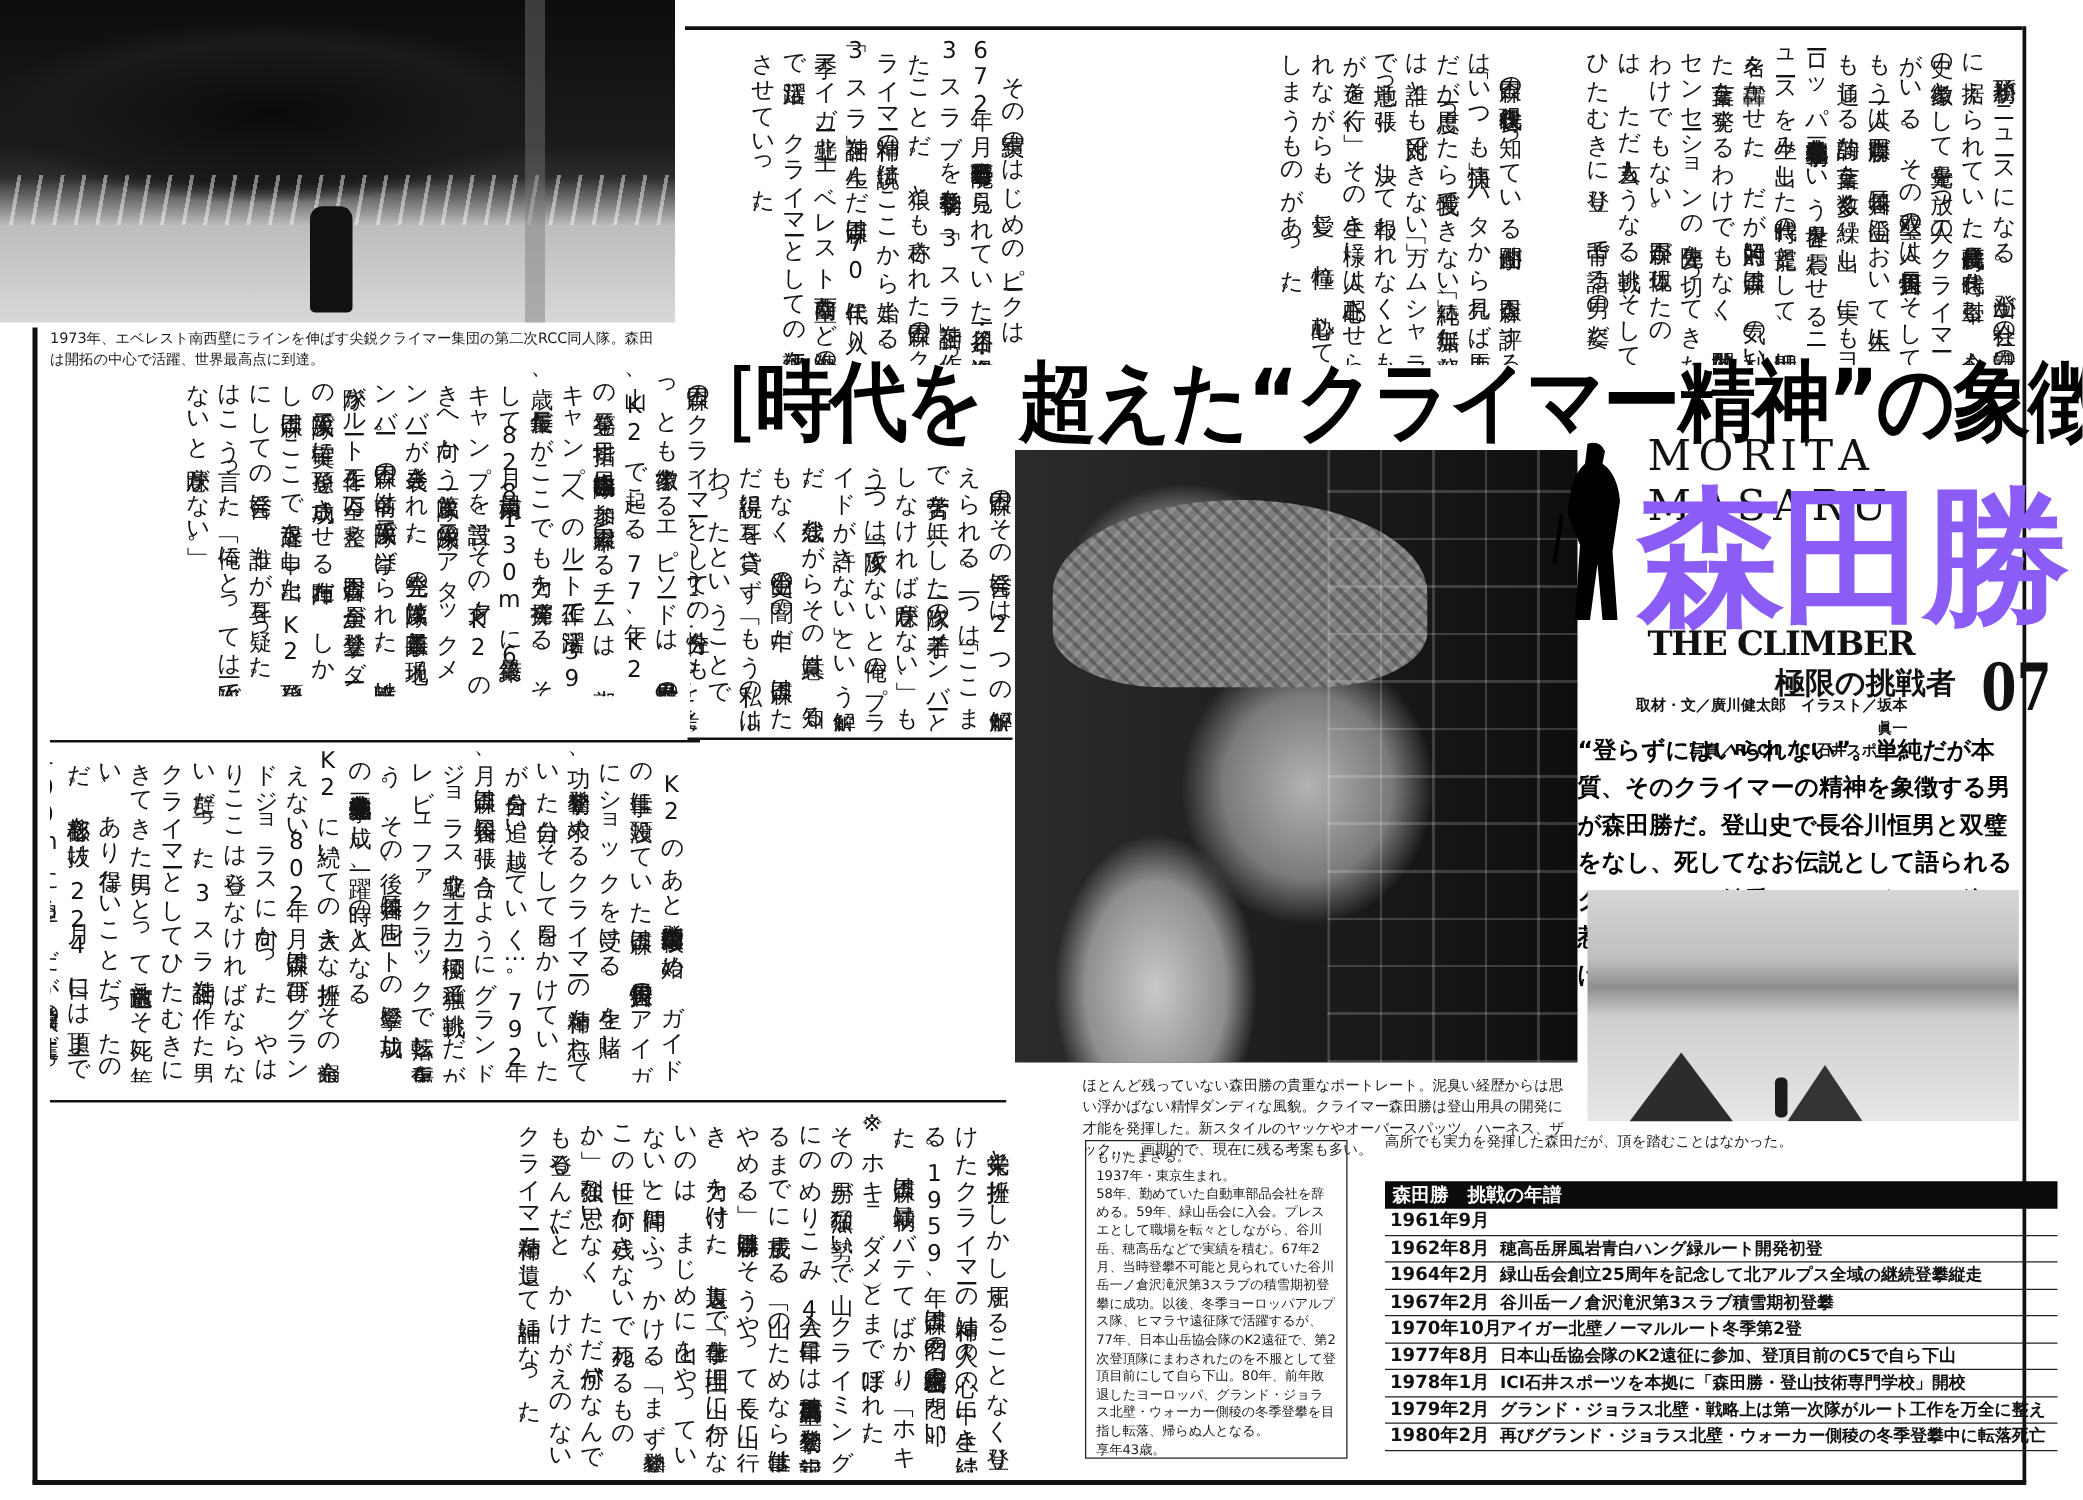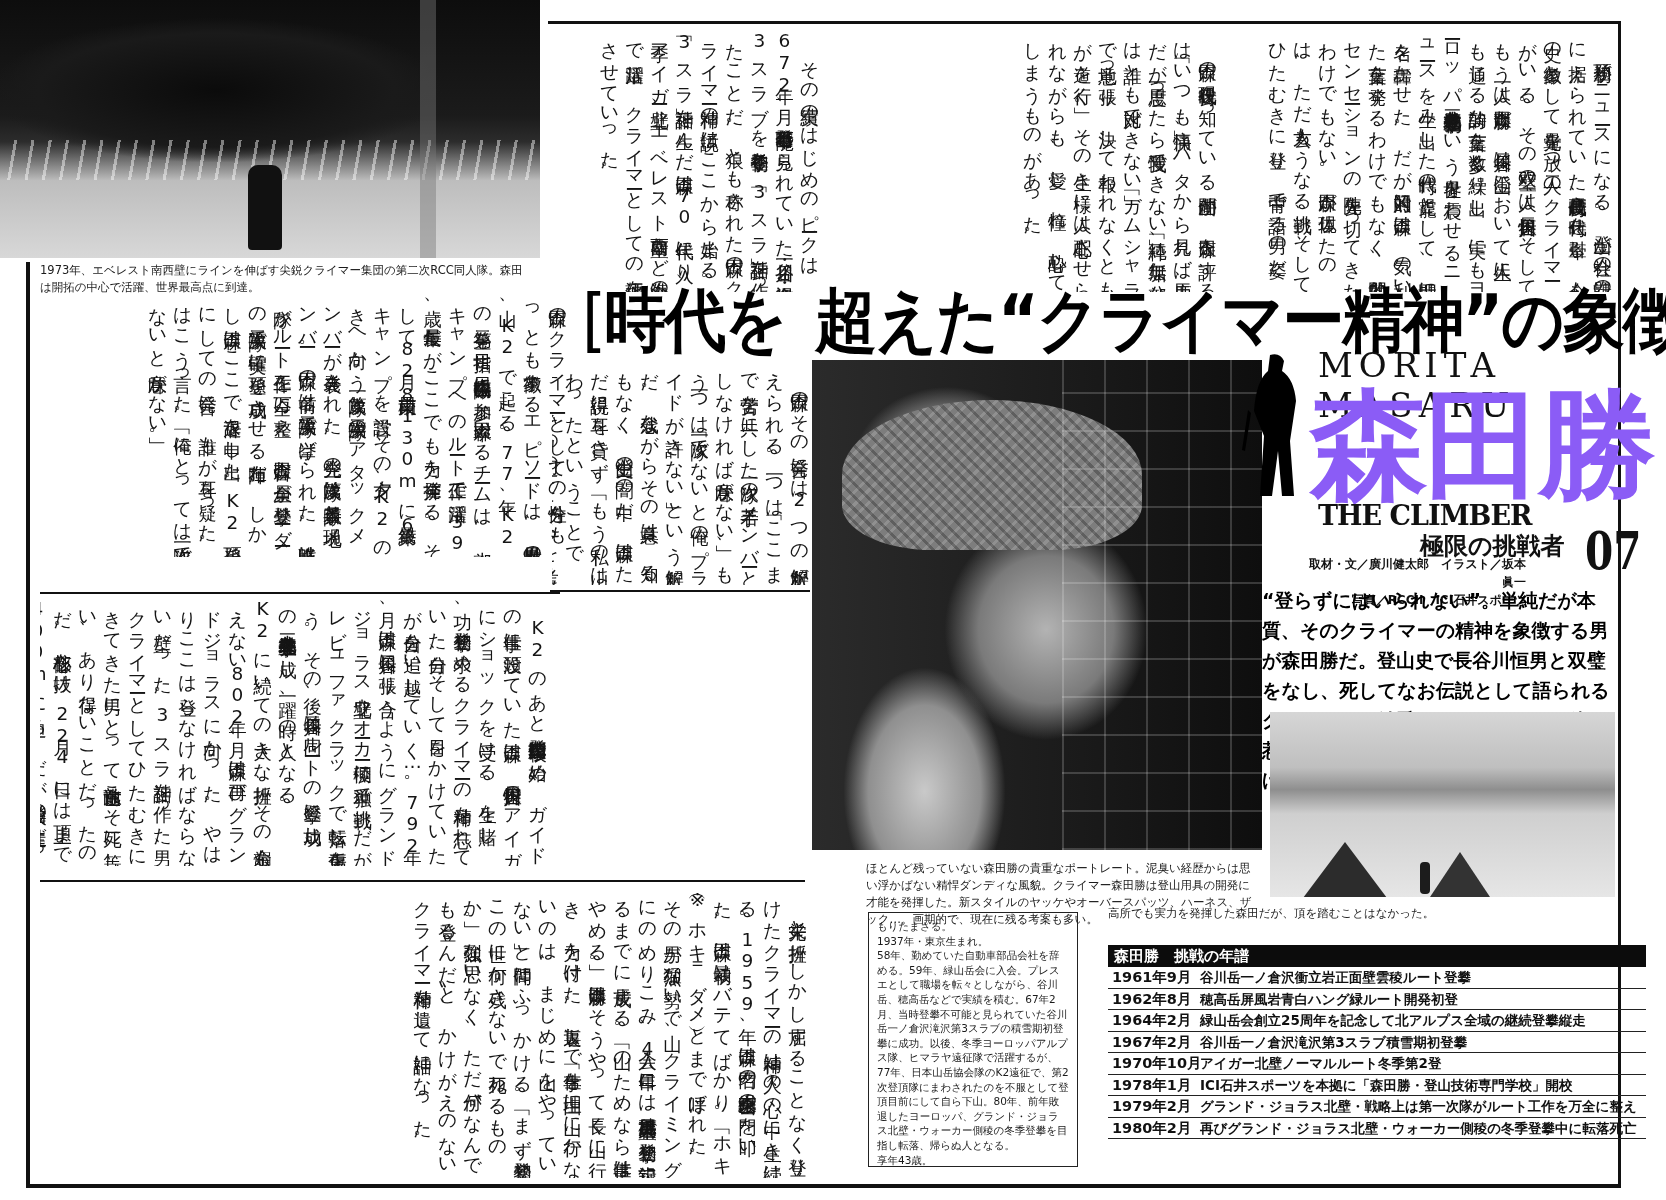--- a/index.html
+++ b/index.html
@@ -250,39 +250,42 @@
   <div>もりたまさる。</div>
   <div>1937年・東京生まれ。</div>
   <div>58年、勤めていた自動車部品会社を辞める。59年、緑山岳会に入会。プレスエとして職場を転々としながら、谷川岳、穂高岳などで実績を積む。67年2月、当時登攀不可能と見られていた谷川岳一ノ倉沢滝沢第3スラブの積雪期初登攀に成功。以後、冬季ヨーロッパアルプス隊、ヒマラヤ遠征隊で活躍するが、77年、日本山岳協会隊のK2遠征で、第2次登頂隊にまわされたのを不服として登頂目前にして自ら下山。80年、前年敗退したヨーロッパ、グランド・ジョラス北壁・ウォーカー側稜の冬季登攀を目指し転落、帰らぬ人となる。</div>
   <div>享年43歳。</div>
 </div>
 
 <div class="chron">
   <div class="chron-head">森田勝　挑戦の年譜</div>
   <div class="chron-row">
       <span class="date">1961年9月</span>
-      <span class="event">谷川岳一ノ倉沢衝立岩正面壁雲稜ルート登攀</span>
     </div>
   <div class="chron-row">
       <span class="date">1962年8月</span>
       <span class="event">穂高岳屏風岩青白ハング緑ルート開発初登</span>
     </div>
   <div class="chron-row">
       <span class="date">1964年2月</span>
       <span class="event">緑山岳会創立25周年を記念して北アルプス全域の継続登攀縦走</span>
     </div>
   <div class="chron-row">
       <span class="date">1967年2月</span>
       <span class="event">谷川岳一ノ倉沢滝沢第3スラブ積雪期初登攀</span>
     </div>
   <div class="chron-row">
       <span class="date">1970年10月</span>
       <span class="event">アイガー北壁ノーマルルート冬季第2登</span>
     </div>
   <div class="chron-row">
+      <span class="date">1977年8月</span>
+      <span class="event">日本山岳協会隊のK2遠征に参加、登頂目前のC5で自ら下山</span>
+    </div>
+  <div class="chron-row">
       <span class="date">1978年1月</span>
       <span class="event">ICI石井スポーツを本拠に「森田勝・登山技術専門学校」開校</span>
     </div>
   <div class="chron-row">
       <span class="date">1979年2月</span>
       <span class="event">グランド・ジョラス北壁・戦略上は第一次隊がルート工作を万全に整え</span>
     </div>
   <div class="chron-row">
       <span class="date">1980年2月</span>
       <span class="event">再びグランド・ジョラス北壁・ウォーカー側稜の冬季登攀中に転落死亡</span>

